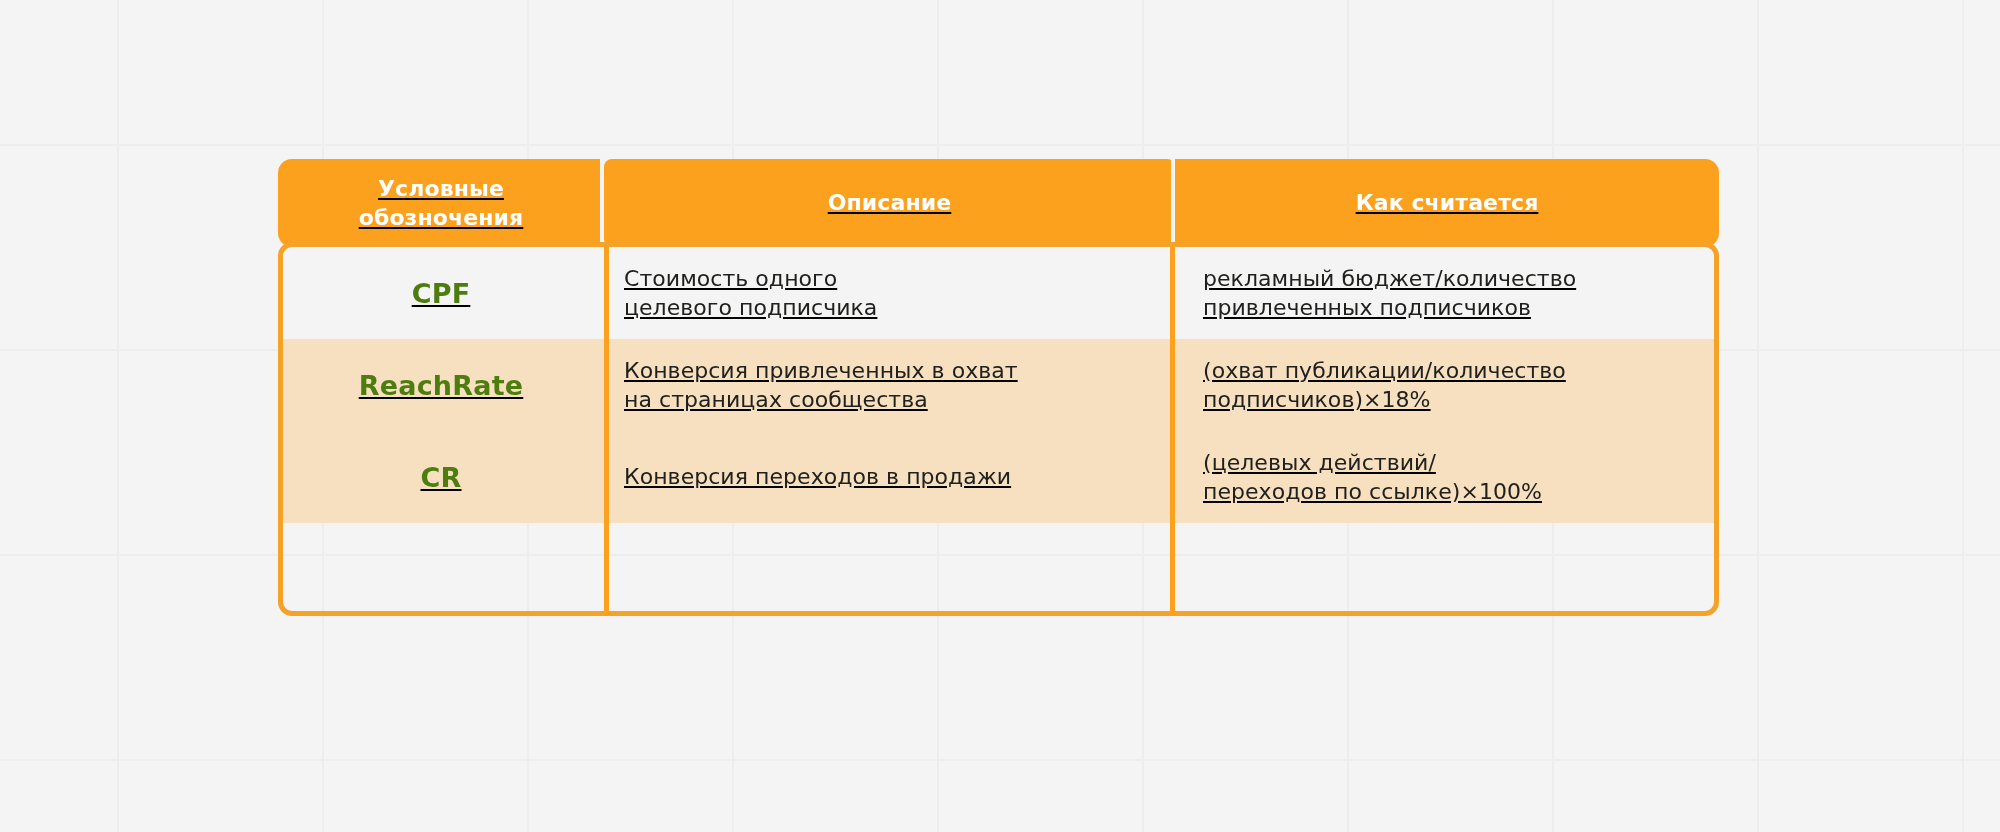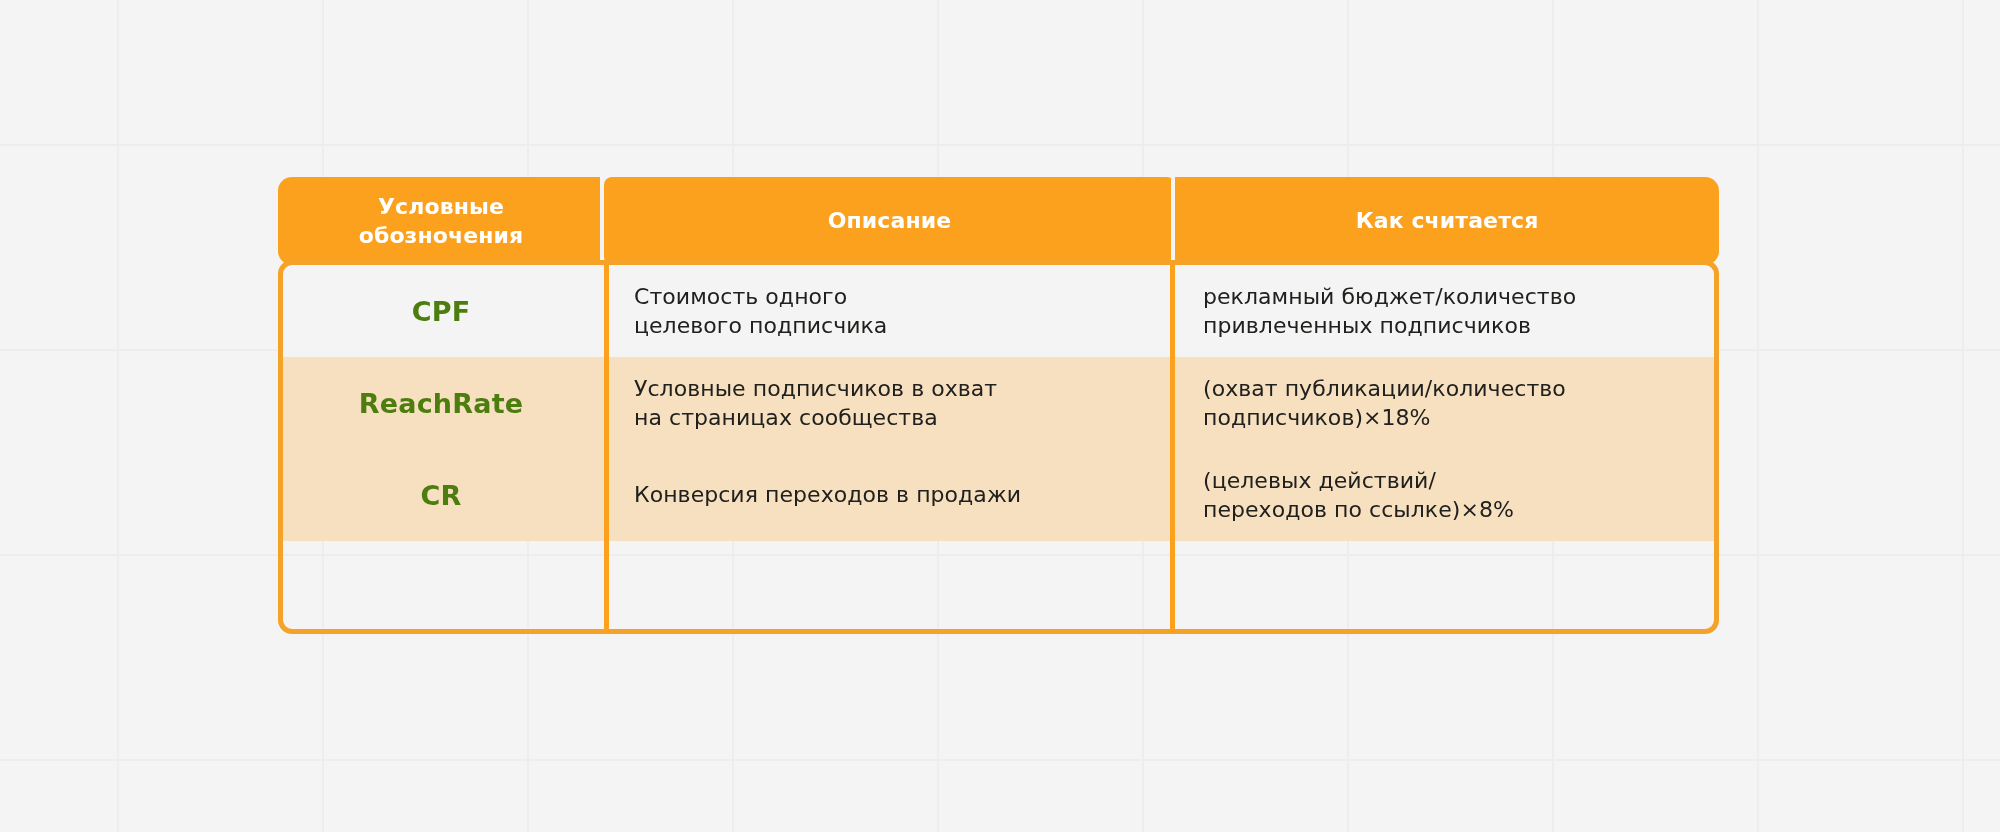--- a/index.html
+++ b/index.html
@@ -24,23 +24,24 @@
       linear-gradient(to right, #ededed 0px, #ededed 2px, transparent 2px),
       linear-gradient(to bottom, #ededed 0px, #ededed 2px, transparent 2px);
     background-size: 205px 205px;
     background-position: 117px -61px;
   }
 
   
   #table-wrap {
     position: absolute;
     left: 278px;
-    top: 177px;
+    top: 159px;
     width: 1281px;
     height: 457px;
+    text-decoration: underline;
   }
 
   table.metric-table {
     width: 1441px;
     border-collapse: separate;
     border-spacing: 0;
     table-layout: fixed;
   }
 
   
@@ -91,21 +92,21 @@
     font-size: 27px;
     color: #4d7c0f;
     letter-spacing: 0.2px;
   }
   td.c-desc, td.c-calc {
     font-size: 22px;
     line-height: 1.34;
     color: #20201e;
     letter-spacing: 0.05px;
   }
-  td.c-desc { padding-left: 30px; padding-right: 18px; }
+  td.c-desc { padding-left: 20px; padding-right: 18px; }
   td.c-calc { padding-left: 28px; padding-right: 24px; }
 
   
   .v-div {
     position: absolute;
     top: 88px;
     width: 5px;
     height: 369px;
     background: #fca11e;
     z-index: 4;
@@ -148,30 +149,30 @@
       <tbody>
         <tr class="row-light">
           <td class="c-code">CPF</td>
           <td class="c-desc nowrap-keep">Стоимость одного
 целевого подписчика</td>
           <td class="c-calc nowrap-keep">рекламный бюджет/количество
 привлеченных подписчиков</td>
         </tr>
         <tr class="row-peach">
           <td class="c-code">ReachRate</td>
-          <td class="c-desc nowrap-keep">Условные подписчиков в охват
+          <td class="c-desc nowrap-keep">Конверсия привлеченных в охват
 на страницах сообщества</td>
           <td class="c-calc nowrap-keep">(охват публикации/количество
 подписчиков)×18%</td>
         </tr>
         <tr class="row-peach">
           <td class="c-code">CR</td>
           <td class="c-desc nowrap-keep">Конверсия переходов в продажи</td>
           <td class="c-calc nowrap-keep">(целевых действий/
-переходов по ссылке)×8%</td>
+переходов по ссылке)×100%</td>
         </tr>
       </tbody>
     </table>
 
     <div class="body-frame"></div>
     <div class="v-div d1"></div>
     <div class="v-div d2"></div>
 
   </div>
 </div>

